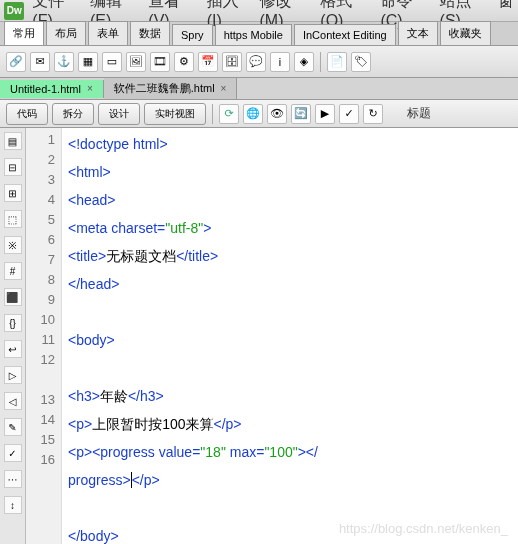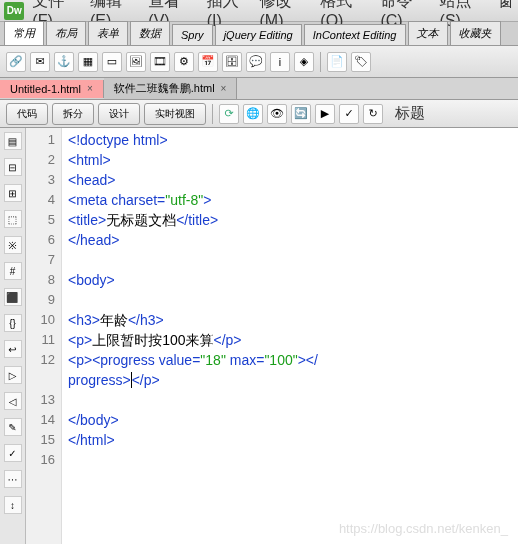--- a/index.html
+++ b/index.html
@@ -6,48 +6,48 @@
 body { width: 518px; height: 544px; background: #b8b8b8; overflow: hidden; position: relative; }
 
 
 .title-bar { height: 22px; background: linear-gradient(#e8e8e8,#d8d8d8); display: flex; align-items: center; padding: 8px 4px; border-bottom: 1px solid #aaa; }
 .logo { width: 22px; height: 18px; background: #4aa33a; color: #fff; font-weight: bold; font-size: 10px; text-align: center; line-height: 18px; border-radius: 2px; margin-right: 8px; }
 .menu { display: flex; gap: 10px; font-size: 16px; color: #333; }
 .menu span { cursor: pointer; }
 
 
 .tabs1 { height: 24px; background: #cfcfcf; display: flex; align-items: flex-end; padding: 0 4px; border-bottom: 1px solid #999; }
-.tab1 { font-size: 11px; padding: 4px 8px; background: #e8e8e8; border: 1px solid #999; border-bottom: none; margin-right: 2px; cursor: pointer; font-style: italic; }
+.tab1 { font-size: 11px; padding: 4px 8px; background: #e8e8e8; border: 1px solid #999; border-bottom: none; margin-right: 2px; cursor: pointer; }
 .tab1.active { background: #fff; }
 
 
 .toolbar { height: 32px; background: linear-gradient(#f0f0f0,#dcdcdc); display: flex; align-items: center; padding: 0 6px; gap: 4px; border-bottom: 1px solid #999; }
 .tb-icon { width: 20px; height: 20px; border: 1px solid #bbb; background: #fdfdfd; border-radius: 2px; display: flex; align-items: center; justify-content: center; font-size: 11px; cursor: pointer; }
 .tb-sep { width: 1px; height: 20px; background: #aaa; margin: 0 2px; }
 
 
 .filetabs { height: 22px; background: #d4d4d4; display: flex; align-items: center; border-bottom: 1px solid #999; }
 .filetab { font-size: 11px; padding: 3px 10px; background: #c8c8c8; border-right: 1px solid #999; display: flex; align-items: center; gap: 6px; cursor: pointer; }
-.filetab.active { background: #fca5a5; }
+.filetab.active { background: #86efac; }
 .close-x { font-size: 10px; color: #555; cursor: pointer; }
 
 
 .viewrow { height: 28px; background: linear-gradient(#f4f4f4,#e0e0e0); display: flex; align-items: center; padding: 0 6px; gap: 4px; border-bottom: 1px solid #999; }
 .vbtn { font-size: 10px; padding: 3px 10px; background: linear-gradient(#fafafa,#e2e2e2); border: 1px solid #999; border-radius: 3px; cursor: pointer; }
 .vicon { width: 20px; height: 20px; border: 1px solid #bbb; background: #fdfdfd; border-radius: 2px; display: flex; align-items: center; justify-content: center; font-size: 11px; cursor: pointer; }
-.vlabel { font-size: 15px; margin-left: 8px; color: #333; }
+.vlabel { font-size: 12px; margin-left: 20px; color: #333; }
 
 
 .main { display: flex; height: 416px; }
 .sidetools { width: 26px; background: #e6e6e6; border-right: 1px solid #bbb; display: flex; flex-direction: column; align-items: center; padding-top: 4px; gap: 8px; }
 .stool { width: 18px; height: 18px; border: 1px solid #ccc; background: #fafafa; font-size: 10px; display: flex; align-items: center; justify-content: center; cursor: pointer; }
 
 .editor { flex: 1; display: flex; background: #fff; font-family: Consolas, monospace; font-size: 14px; }
 .gutter { width: 36px; background: #f0f0f0; color: #777; text-align: right; padding: 2px 6px 0 0; border-right: 1px solid #ddd; line-height: 20px; font-size: 13px; }
-.code { flex: 1; padding: 2px 6px; line-height: 20px; white-space: pre; color: #000; position: relative; }
+.code { flex: 1; padding: 2px 6px; line-height: 28px; white-space: pre; color: #000; position: relative; }
 .t-doctype, .t-tag { color: #1a3fcf; }
 .t-attr { color: #1a3fcf; }
 .t-val { color: #1a9e1a; }
 .t-text { color: #000; }
 .cursor { border-left: 1px solid #000; }
 
 .watermark { position: absolute; bottom: 8px; right: 10px; font-size: 13px; color: #ddd; font-family: Arial; }
 </style>
 </head>
 <body>
@@ -66,21 +66,21 @@
     <span>窗</span>
   </div>
 </div>
 
 <div class="tabs1">
   <div class="tab1 active">常用</div>
   <div class="tab1">布局</div>
   <div class="tab1">表单</div>
   <div class="tab1">数据</div>
   <div class="tab1">Spry</div>
-  <div class="tab1">jQuery Editing</div>
+  <div class="tab1">https Mobile</div>
   <div class="tab1">InContext Editing</div>
   <div class="tab1">文本</div>
   <div class="tab1">收藏夹</div>
 </div>
 
 <div class="toolbar">
   <div class="tb-icon">🔗</div>
   <div class="tb-icon">✉</div>
   <div class="tb-icon">⚓</div>
   <div class="tb-icon">▦</div>

